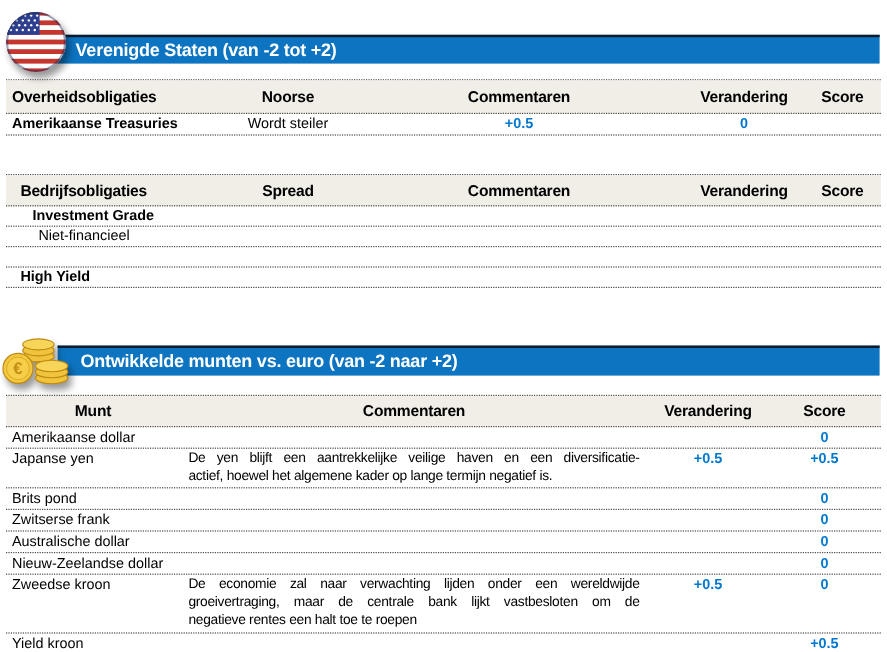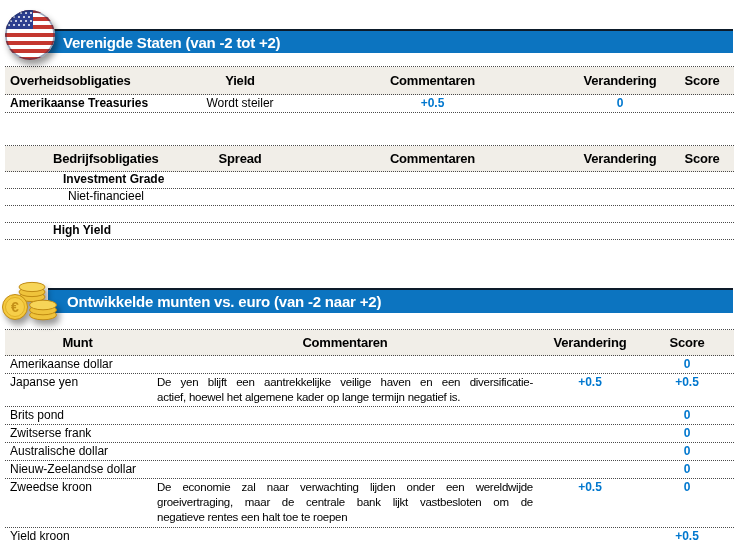--- a/index.html
+++ b/index.html
@@ -74,21 +74,21 @@
     text-align:center;
     font-weight:bold;
     color:var(--value-blue);
     font-size:12px;
     line-height:14px;
   }
   
   .ind-main{padding-left:22px;font-weight:bold;}
   .ind-sub{padding-left:27px;}
   .ind-hy{padding-left:12px;font-weight:bold;}
-  #table2 .c-name{line-height:12px;margin-left:36px;}
+  #table2 .c-name{line-height:12px;}
   #table2 .row{min-height:14px;padding:1px 0;gap:44px;}
   #table2 .thead .c-name{padding-left:12px;}
 </style>
 </head>
 <body>
 
 <div class="icon-wrap" id="flag">
   <svg viewBox="0 0 52 52" width="52" height="52" aria-hidden="true">
     <defs>
         <clipPath id="fc">
@@ -132,21 +132,21 @@
   </svg>
 </div>
 
 <div class="bar" id="bar1">
   <span>Verenigde Staten (van -2 tot +2)</span>
 </div>
 
 <div class="tbl" id="table1">
   <div class="t5 thead">
     <div class="c-name">Overheidsobligaties</div>
-    <div class="c-center">Yield</div>
+    <div class="c-center">Noorse</div>
     <div class="c-center">Commentaren</div>
     <div class="c-center">Verandering</div>
     <div class="c-center">Score</div>
   </div>
   <div class="t5 row">
     <div class="c-name c-bold">Amerikaanse Treasuries</div>
     <div class="c-center">Wordt steiler</div>
     <div class="c-val">+0.5</div>
     <div class="c-val">0</div>
   </div>

